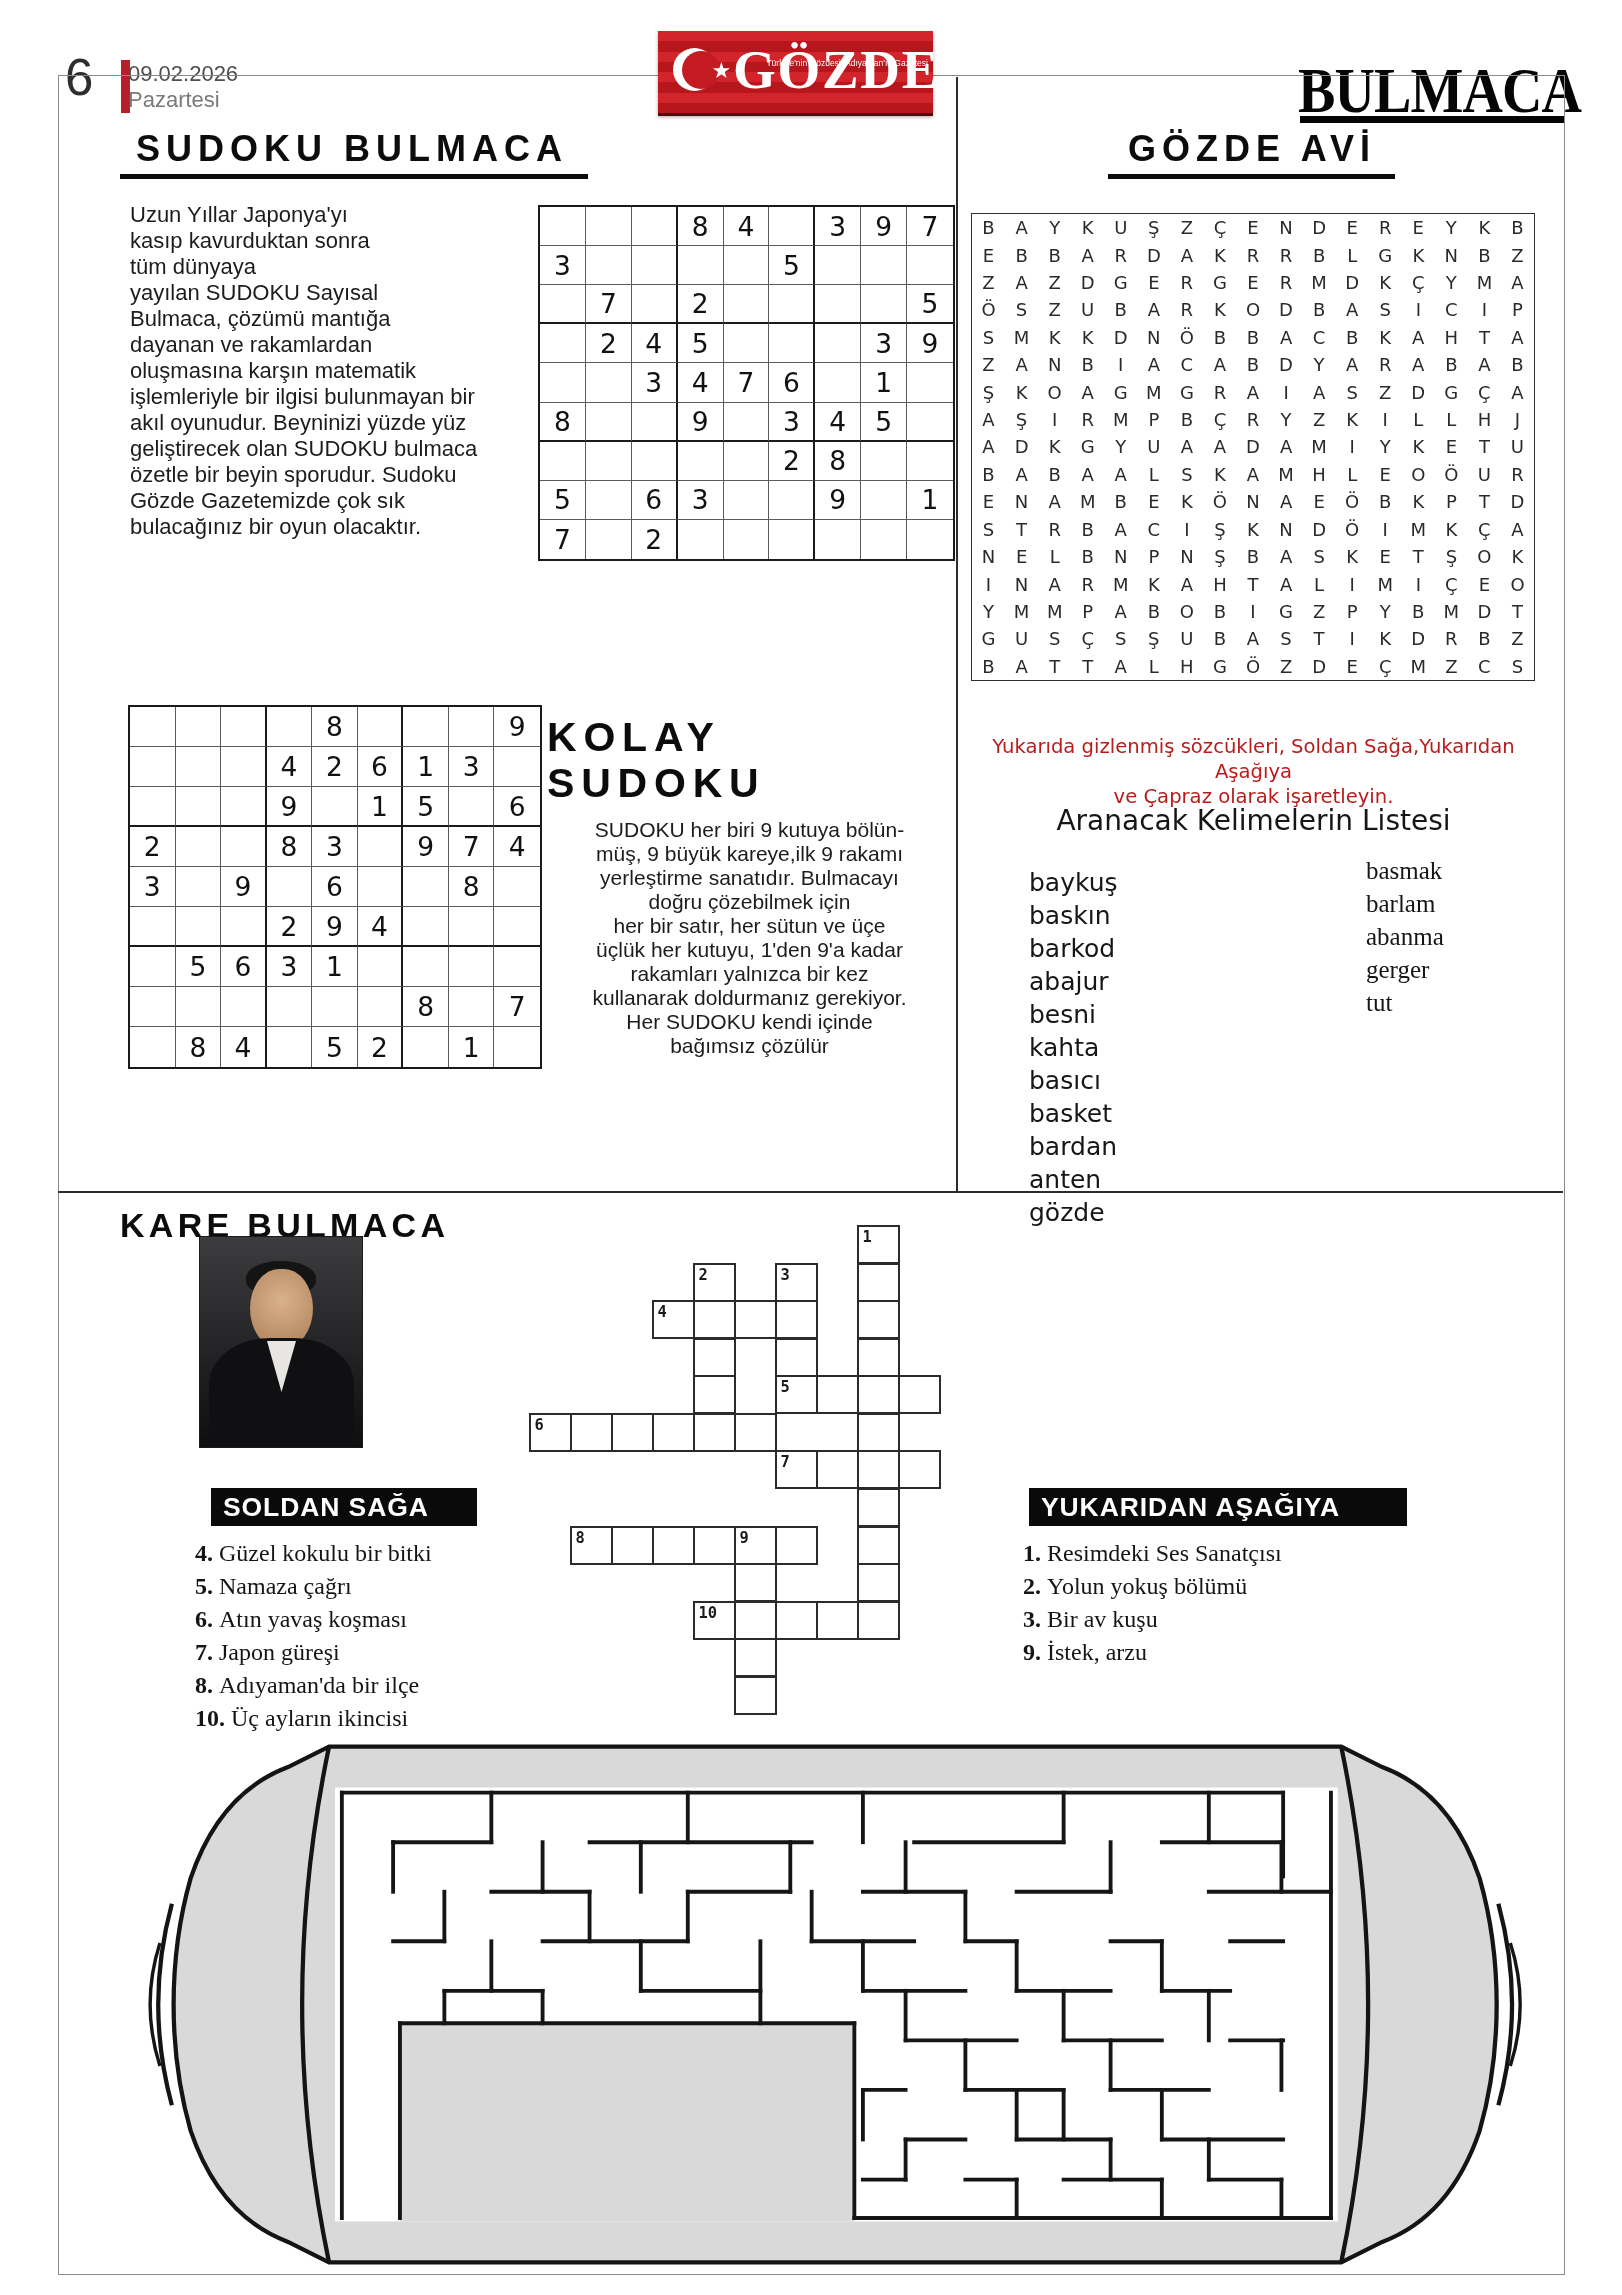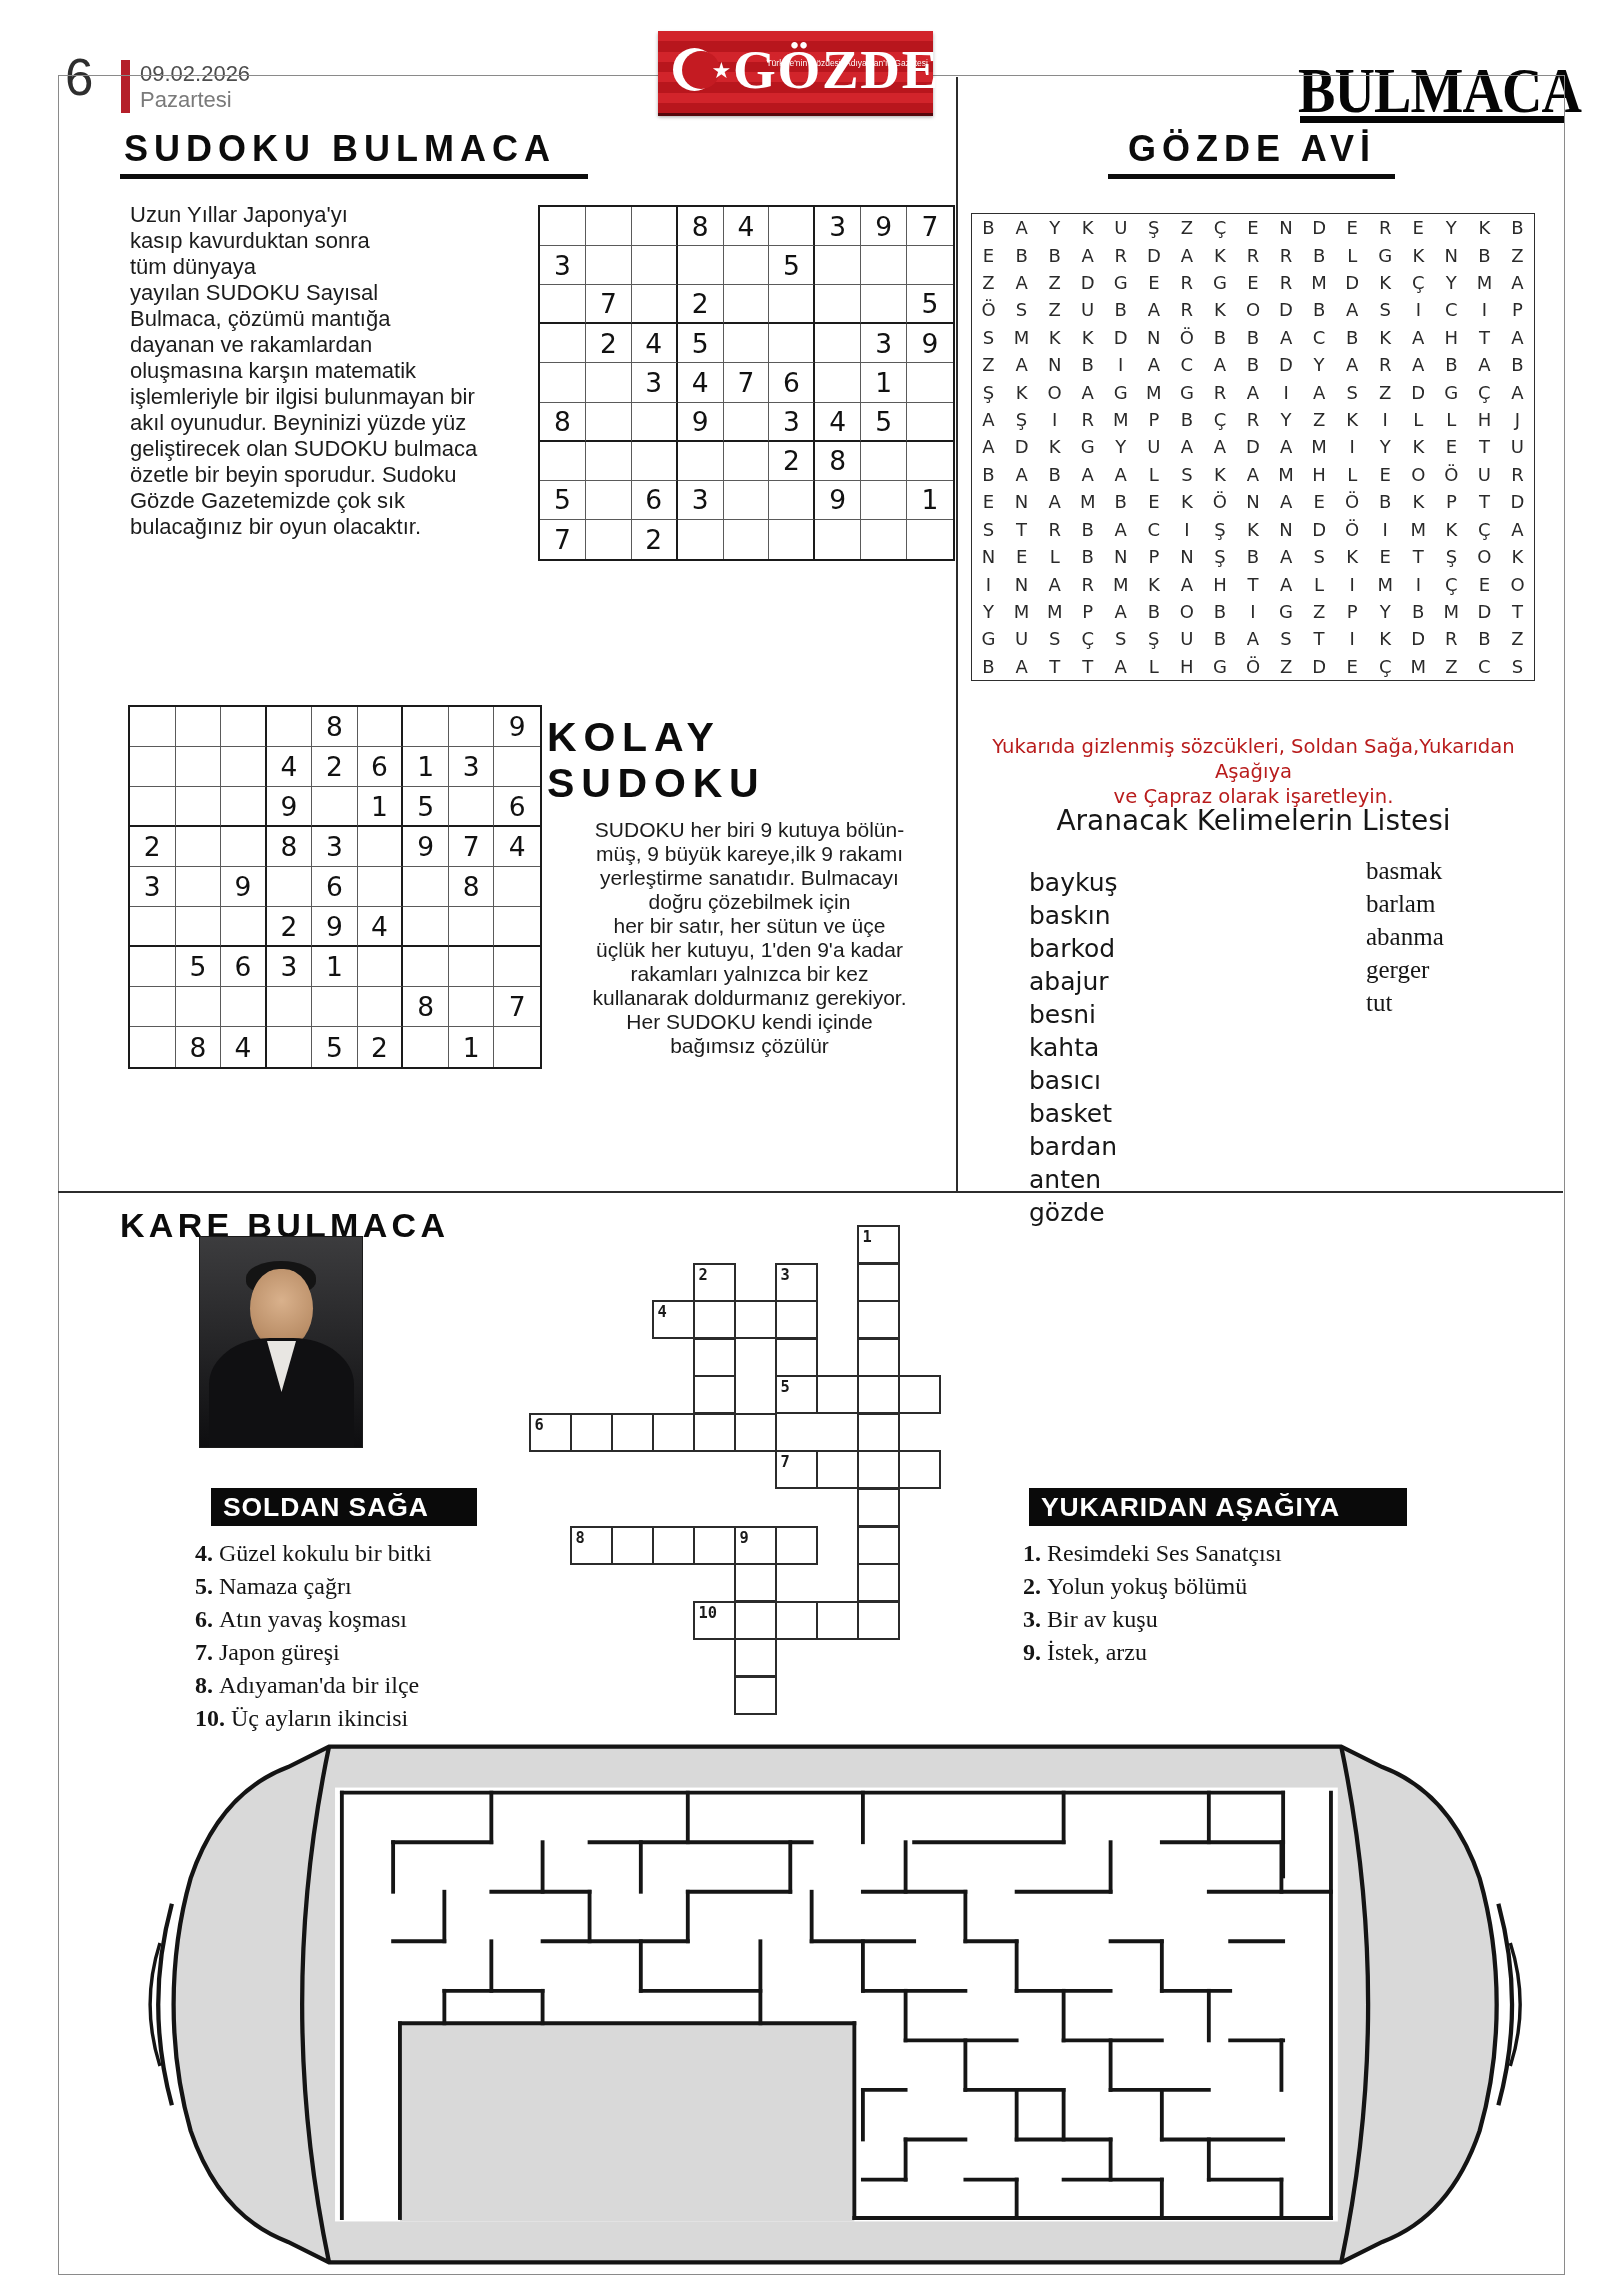--- a/index.html
+++ b/index.html
@@ -3,21 +3,21 @@
 <meta charset="utf-8">
 <style>
   html,body{margin:0;padding:0;background:#e9e9e9;}
   .page{position:relative;width:1623px;height:2295px;background:#ffffff;
         font-family:"Liberation Sans",sans-serif;color:#111;overflow:hidden;margin:0 auto;}
   .abs{position:absolute;}
 
   
   .page-num{left:65px;top:48px;font-size:51px;font-weight:400;color:#2e2e2e;}
   .red-bar{left:121px;top:60px;width:9.4px;height:53px;}
-  .date-block{left:140px;top:61px;font-size:22px;line-height:26px;color:#4d4d4d;}
+  .date-block{left:128px;top:61px;font-size:22px;line-height:26px;color:#4d4d4d;}
   .date-day{color:#7a7a7a;}
   .logo{left:658px;top:31px;width:275px;height:82px;border-bottom:3.4px solid #55070b;
         box-shadow:0 1.7px 3.4px rgba(0,0,0,.35);z-index:5;}
   .logo-inner{position:absolute;inset:0;display:flex;align-items:center;}
   .crescent{position:absolute;left:15.4px;top:17px;width:48px;height:48px;}
   .c-outer{position:absolute;left:0;top:0;width:43px;height:43px;border-radius:50%;background:#fff;}
   .c-inner{position:absolute;left:8.5px;top:2.6px;width:38px;height:38px;border-radius:50%;}
   .logo-star{position:absolute;left:38px;top:10.2px;color:#fff;font-size:22px;}
   .brand{position:absolute;left:75px;top:6.8px;font-family:"Liberation Serif",serif;font-weight:bold;
          font-size:55px;color:#fff;letter-spacing:1.7px;}
@@ -114,21 +114,21 @@
     </div>
   </div>
 
   <div class="abs section-title">BULMACA</div>
   <div class="abs section-underline"></div>
 
   <div class="abs content-box"></div>
   <div class="abs v-divider"></div>
   <div class="abs h-divider"></div>
 
-  <div class="abs big-title" style="left:124px;top:128px;">SUDOKU BULMACA</div>
+  <div class="abs big-title" style="left:136px;top:128px;">SUDOKU BULMACA</div>
   <div class="abs thick-rule" style="left:120px;top:174px;width:468px;"></div>
 
   <div class="abs intro">Uzun Yıllar Japonya'yı
 kasıp kavurduktan sonra
 tüm dünyaya
 yayılan SUDOKU Sayısal
 Bulmaca, çözümü mantığa
 dayanan ve rakamlardan
 oluşmasına karşın matematik
 işlemleriyle bir ilgisi bulunmayan bir

